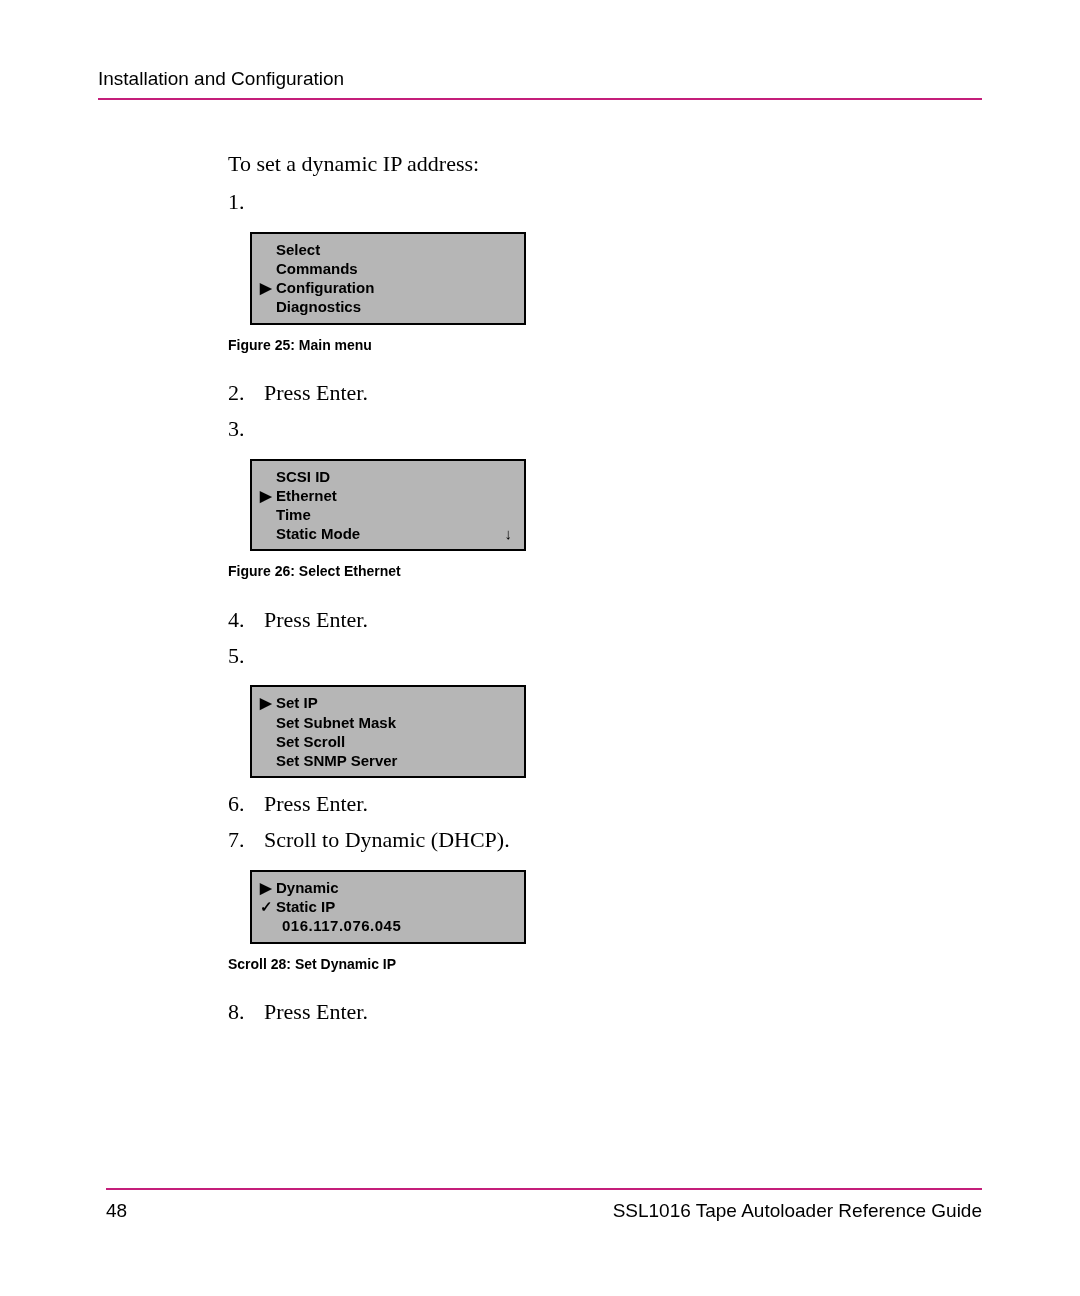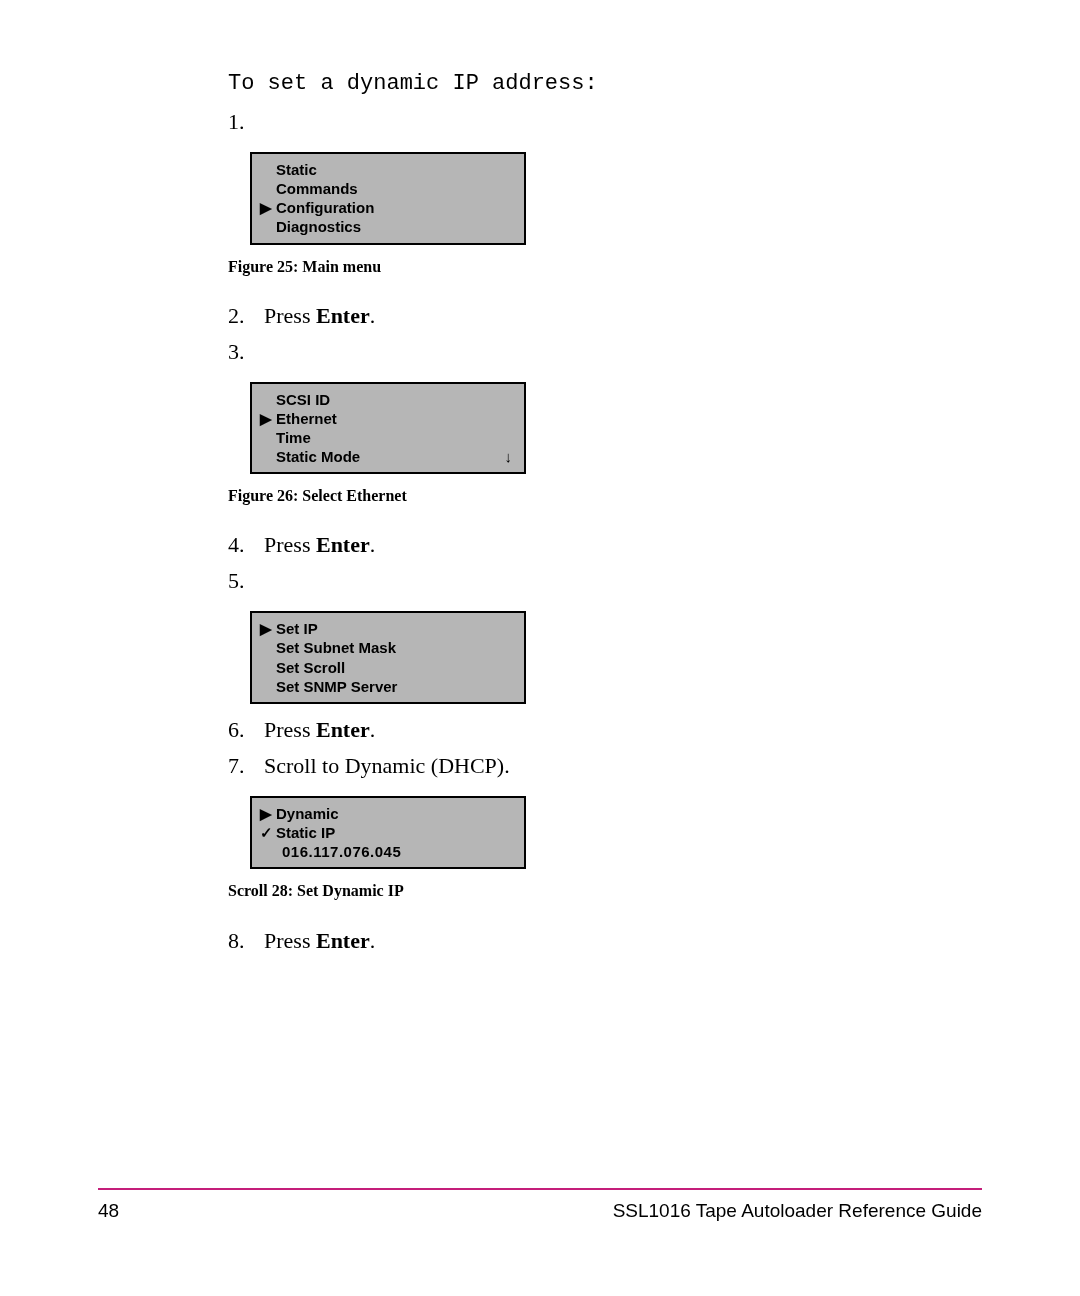--- a/index.html
+++ b/index.html
@@ -17,31 +17,31 @@
     font-size:19px;
     padding-bottom:8px;
     border-bottom:2px solid #c41e7a;
     margin-bottom:48px;
   }
   .content{
     margin-left:130px; 
     font-size:22px;
     line-height:1.45;
   }
-  .para{margin:0 0 6px 0;font-family:Liberation Mono, monospace;}
+  .para{margin:0 0 6px 0;}
   .ol-item{
     display:flex;
     margin:4px 0;
   }
   .ol-num{
     width:36px;
     flex:0 0 36px;
   }
   .ol-body{}
-  .enter{font-weight:bold;}
+  .enter{font-weight:normal;}
   .lcd{
     margin:14px 0 10px 22px;
     width:256px;
     background:#b6b6b6;
     border:2px solid #000;
     padding:6px 8px;
     font-family:Arial,Helvetica,sans-serif;
     font-weight:bold;
     font-size:15px;
     line-height:1.28;
@@ -60,53 +60,54 @@
   .lcd .arrow-down{
     font-family:Arial;
     font-size:15px;
     padding-right:4px;
   }
   .lcd .ip-line{
     padding-left:22px;
     letter-spacing:0.5px;
   }
   .caption{
-    font-family:Liberation Serif, serif;
+    font-family:Liberation Sans, sans-serif;
     font-weight:bold;
-    font-size:16px;
+    font-size:14px;
     margin:10px 0 22px 0;
   }
   .footer{
     position:absolute;
-    left:98px; right:98px; bottom:74px;
+    left:106px; right:98px; bottom:74px;
     border-top:2px solid #c41e7a;
     padding-top:10px;
     display:flex;
     justify-content:space-between;
     font-family:"Trebuchet MS","Segoe UI",Arial,sans-serif;
     font-size:19px;
     gap:36px;
   }
 </style>
 </head>
 <body>
 
 <div class="page">
+  <div class="running-head">Installation and Configuration</div>
 
   <div class="content">
     <p class="para">To set a dynamic IP address:</p>
 
     <div class="ol-item">
       <div class="ol-num">1.</div>
     </div>
 
     <div class="lcd">
       <div class="row">
         <span class="marker"></span>
-        <span class="txt">Static</span>
+        <span class="txt">Select</span>
       </div>
       <div class="row">
         <span class="marker"></span>
         <span class="txt">Commands</span>
       </div>
       <div class="row">
         <span class="marker">▶</span>
         <span class="txt">Configuration</span>
       </div>
       <div class="row">

